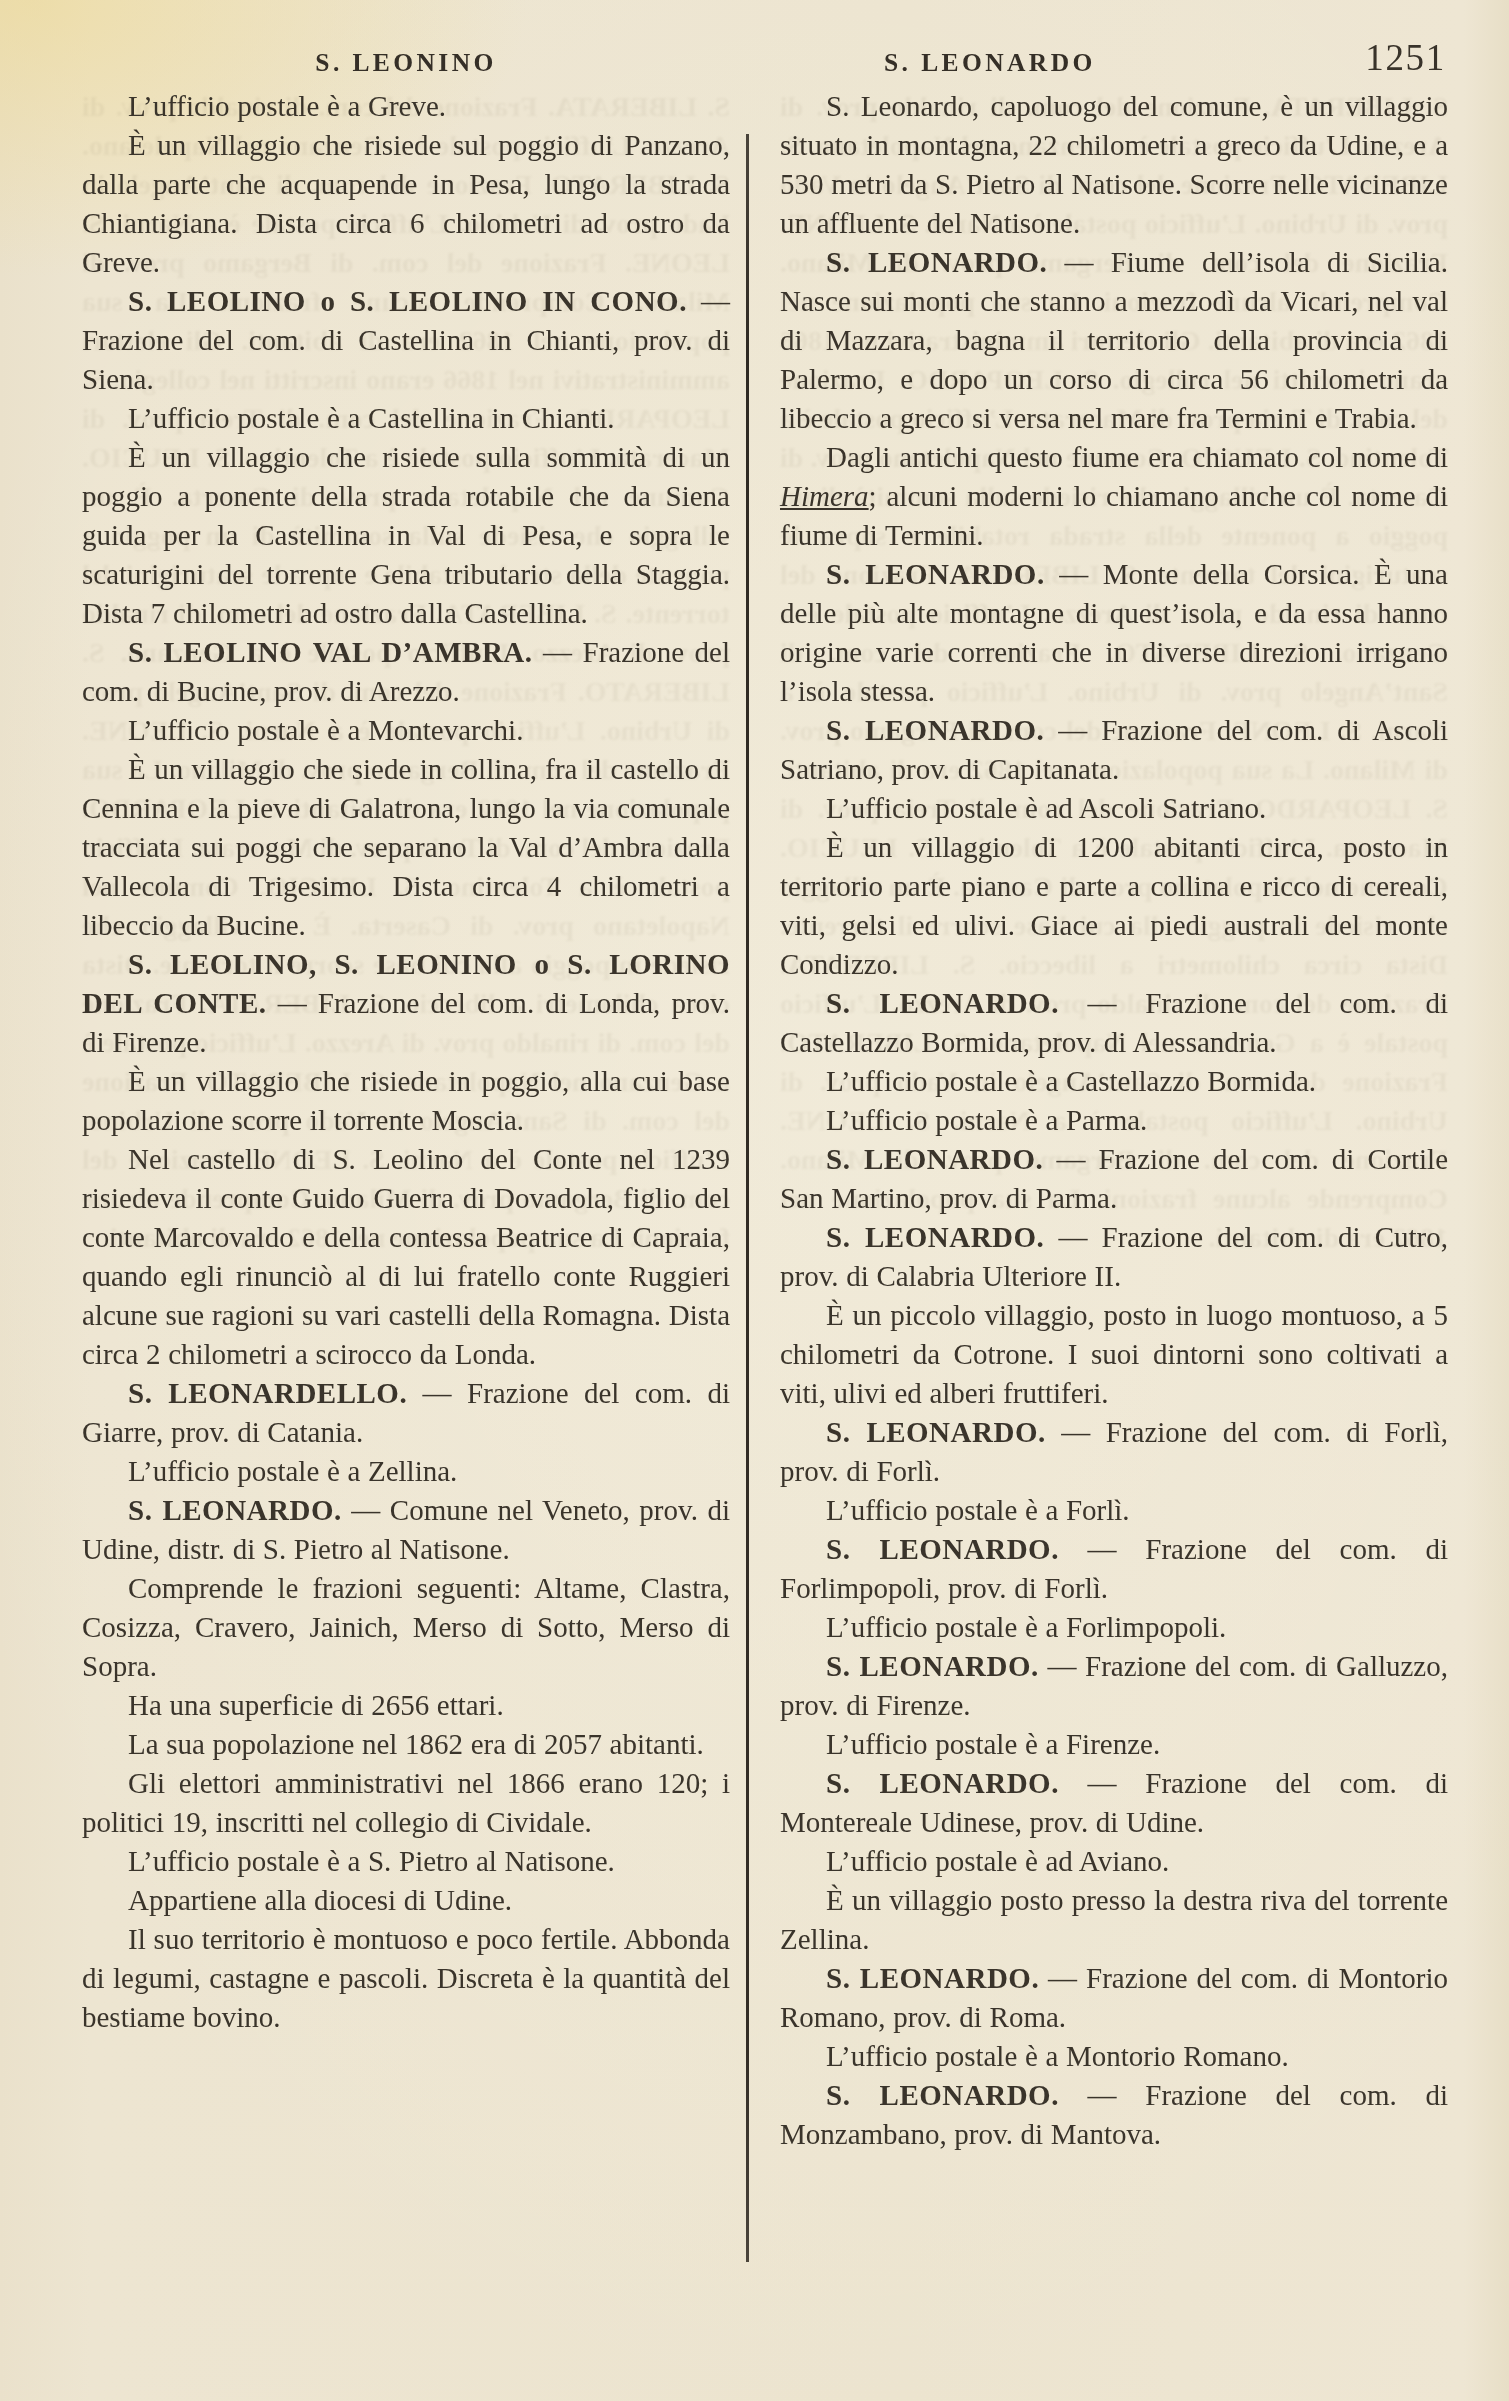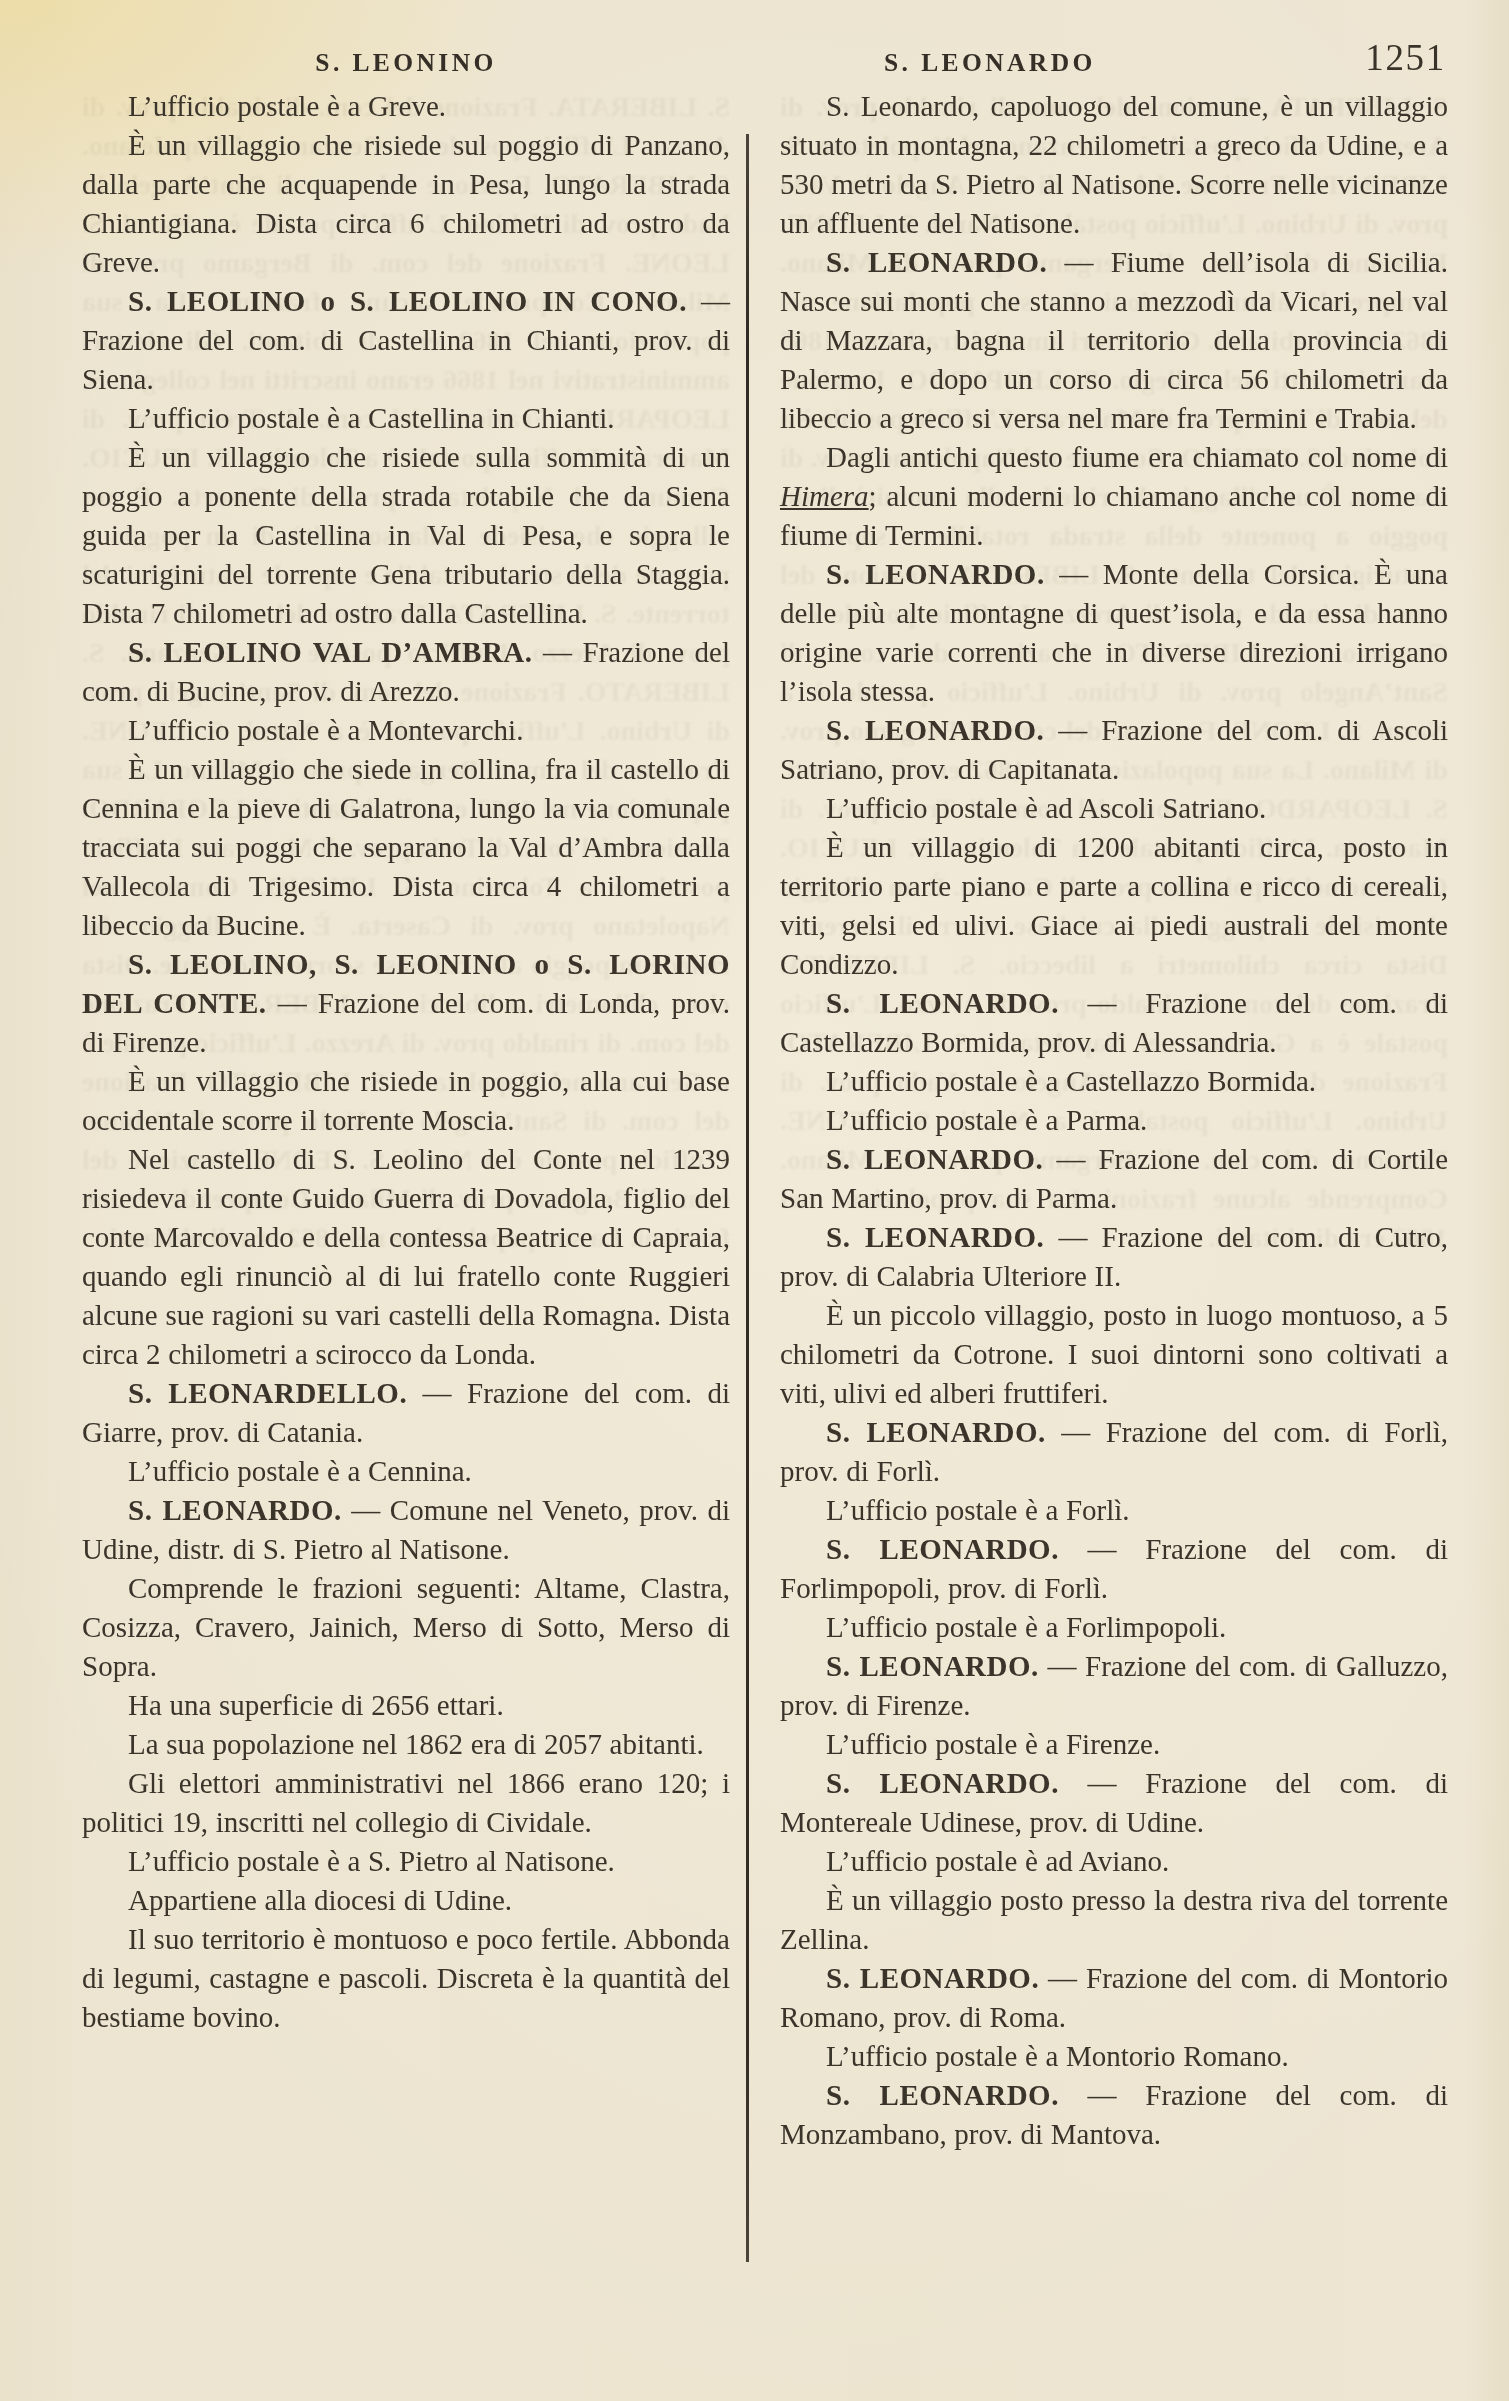--- a/index.html
+++ b/index.html
@@ -73,24 +73,24 @@
   <div class="col col-left" id="col-left">
       <p class="entry"><span class="">L’ufficio postale è a Greve.</span></p>
       <p class="entry"><span class="">È un villaggio che risiede sul poggio di Panzano, dalla parte che acquapende in Pesa, lungo la strada Chiantigiana. Dista circa 6 chilometri ad ostro da Greve.</span></p>
       <p class="entry"><span class="head">S. LEOLINO o S. LEOLINO IN CONO.</span><span> — </span><span class="">Frazione del com. di Castellina in Chianti, prov. di Siena.</span></p>
       <p class="entry"><span class="">L’ufficio postale è a Castellina in Chianti.</span></p>
       <p class="entry"><span class="">È un villaggio che risiede sulla sommità di un poggio a ponente della strada rotabile che da Siena guida per la Castellina in Val di Pesa, e sopra le scaturigini del torrente Gena tributario della Staggia. Dista 7 chilometri ad ostro dalla Castellina.</span></p>
       <p class="entry"><span class="head">S. LEOLINO VAL D’AMBRA.</span><span> — </span><span class="">Frazione del com. di Bucine, prov. di Arezzo.</span></p>
       <p class="entry"><span class="">L’ufficio postale è a Montevarchi.</span></p>
       <p class="entry"><span class="">È un villaggio che siede in collina, fra il castello di Cennina e la pieve di Galatrona, lungo la via comunale tracciata sui poggi che separano la Val d’Ambra dalla Vallecola di Trigesimo. Dista circa 4 chilometri a libeccio da Bucine.</span></p>
       <p class="entry"><span class="head">S. LEOLINO, S. LEONINO o S. LORINO DEL CONTE.</span><span> — </span><span class="">Frazione del com. di Londa, prov. di Firenze.</span></p>
-      <p class="entry"><span class="">È un villaggio che risiede in poggio, alla cui base occidentale scorre il torrente Moscia.</span></p>
+      <p class="entry"><span class="">È un villaggio che risiede in poggio, alla cui base popolazione scorre il torrente Moscia.</span></p>
       <p class="entry"><span class="">Nel castello di S. Leolino del Conte nel 1239 risiedeva il conte Guido Guerra di Dovadola, figlio del conte Marcovaldo e della contessa Beatrice di Capraia, quando egli rinunciò al di lui fratello conte Ruggieri alcune sue ragioni su vari castelli della Romagna. Dista circa 2 chilometri a scirocco da Londa.</span></p>
       <p class="entry"><span class="head">S. LEONARDELLO.</span><span> — </span><span class="">Frazione del com. di Giarre, prov. di Catania.</span></p>
-      <p class="entry"><span class="">L’ufficio postale è a Cennina.</span></p>
+      <p class="entry"><span class="">L’ufficio postale è a Zellina.</span></p>
       <p class="entry"><span class="head">S. LEONARDO.</span><span> — </span><span class="">Comune nel Veneto, prov. di Udine, distr. di S. Pietro al Natisone.</span></p>
       <p class="entry"><span class="">Comprende le frazioni seguenti: Altame, Clastra, Cosizza, Cravero, Jainich, Merso di Sotto, Merso di Sopra.</span></p>
       <p class="entry"><span class="">Ha una superficie di 2656 ettari.</span></p>
       <p class="entry"><span class="">La sua popolazione nel 1862 era di 2057 abitanti.</span></p>
       <p class="entry"><span class="">Gli elettori amministrativi nel 1866 erano 120; i politici 19, inscritti nel collegio di Cividale.</span></p>
       <p class="entry"><span class="">L’ufficio postale è a S. Pietro al Natisone.</span></p>
       <p class="entry"><span class="">Appartiene alla diocesi di Udine.</span></p>
       <p class="entry"><span class="">Il suo territorio è montuoso e poco fertile. Abbonda di legumi, castagne e pascoli. Discreta è la quantità del bestiame bovino.</span></p>
     </div>
   <div class="col col-right" id="col-right">

